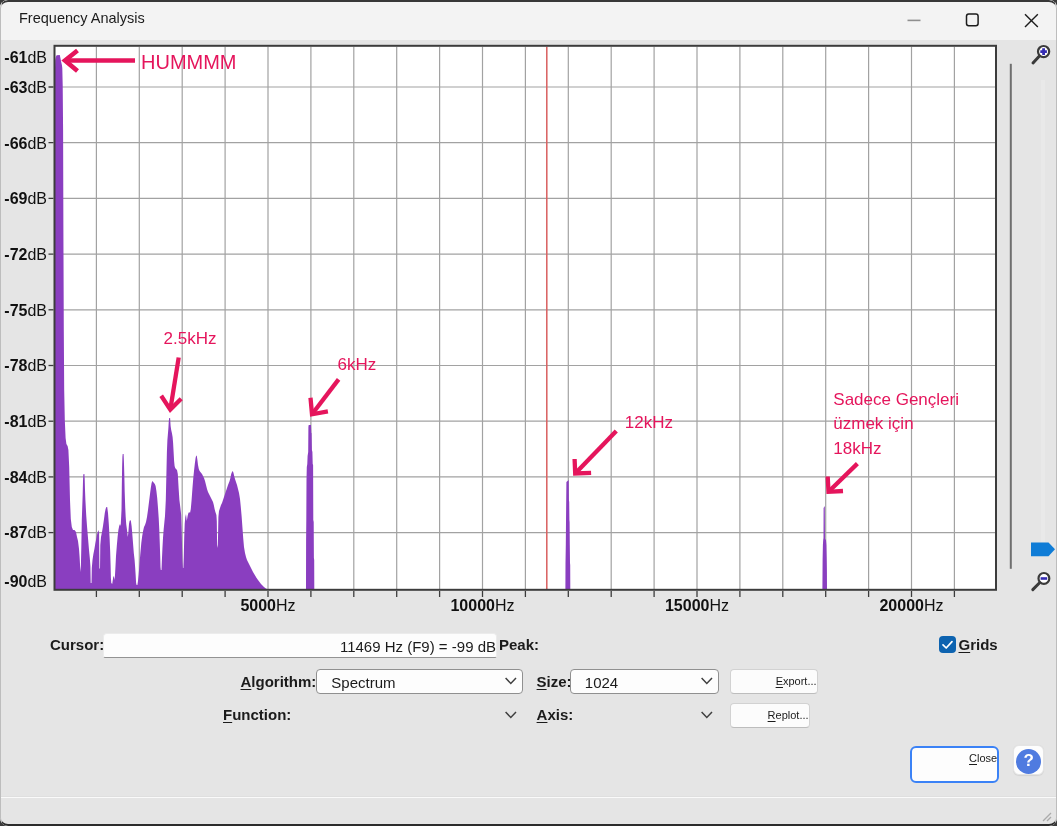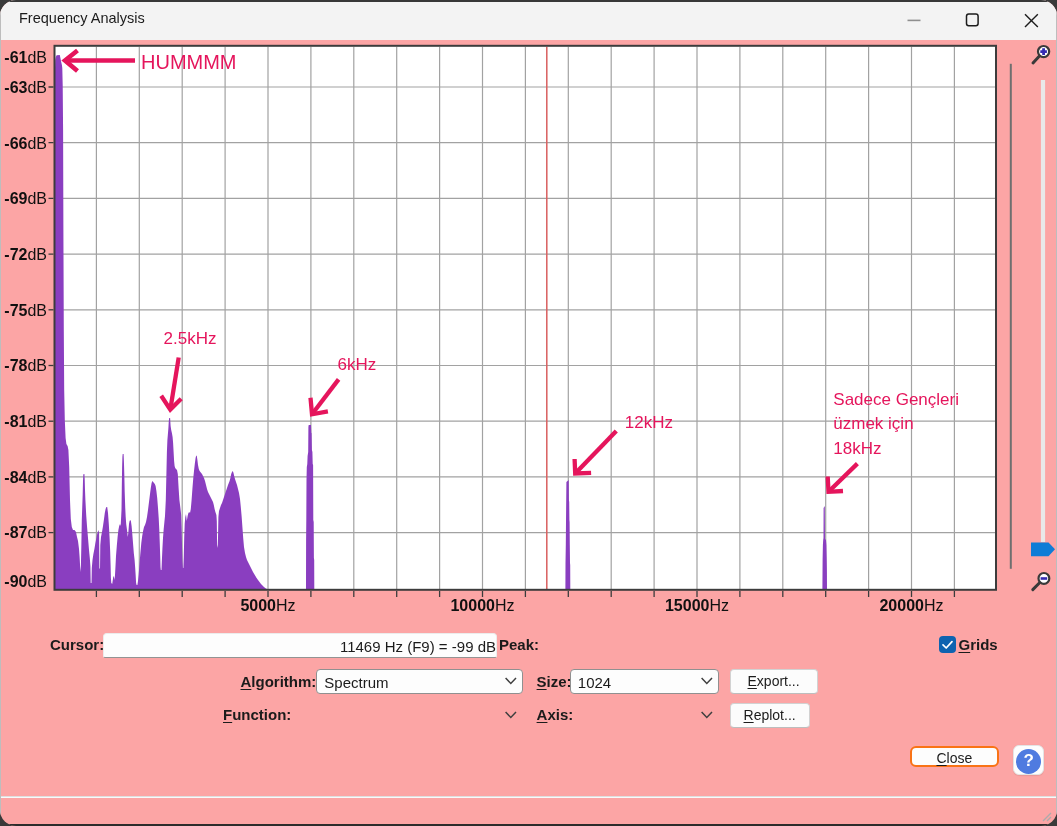--- a/index.html
+++ b/index.html
@@ -1,22 +1,22 @@
 <!DOCTYPE html>
 <html><head><meta charset="utf-8"><style>
 * { margin:0; padding:0; box-sizing:border-box; }
 body { width:1057px; height:826px; background:#3a3a3a; font-family:"Liberation Sans", sans-serif; position:relative; overflow:hidden; }
-.win { position:absolute; inset:0; background:#fca5a5; border-radius:16px; overflow:hidden; }
+.win { position:absolute; inset:0; background:#e5e5e5; border-radius:8px; overflow:hidden; }
 .winborder { position:absolute; inset:0; border-radius:8px; border:1px solid #bdbdbd; border-top:2px solid #383838; border-bottom:2px solid #2c2c2c; z-index:60; pointer-events:none; }
 .titlebar { position:absolute; left:0; top:0; width:100%; height:40px; background:#f3f3f3; }
 .title { position:absolute; left:19px; top:9.5px; font-size:14.5px; color:#1b1b1b; }
 .lbl { position:absolute; font-size:15px; color:#1b1b1b; white-space:nowrap;font-weight:bold; }
 .field { position:absolute; height:25px; background:#fdfdfd; border:1px solid #ececec; border-bottom:1px solid #939393; border-radius:4px 4px 2px 2px; font-size:15px; color:#1b1b1b; line-height:25px; padding-left:8px; white-space:nowrap;text-align:right; }
-.combo { position:absolute; height:25.5px; background:#fdfdfd; border:1px solid #909090; border-radius:4px; font-size:15px; color:#1b1b1b; line-height:26px; padding-left:7px; white-space:nowrap; }
-.btn { position:absolute; height:25px; background:#fcfcfc; border:1px solid #d2d2d2; border-bottom-color:#bdbdbd; border-radius:4px; font-size:14px; color:#1b1b1b; text-align:center; line-height:23px; }
+.combo { position:absolute; height:25.5px; background:#fdfdfd; border:1px solid #909090; border-radius:4px; font-size:15px; color:#1b1b1b; line-height:26px; padding-left:14px; white-space:nowrap; }
+.btn { position:absolute; height:25px; background:#fcfcfc; border:1px solid #d2d2d2; border-bottom-color:#bdbdbd; border-radius:4px; font-size:11px; color:#1b1b1b; text-align:right; line-height:23px; }
 .chev { position:absolute; width:12px; height:8px; }
 u { text-decoration:underline; text-underline-offset:1.5px; text-decoration-thickness:1px; }
 </style></head><body>
 <div class="win">
 <div class="winborder"></div>
 <div class="titlebar">
       <span class="title">Frequency Analysis</span>
     </div>
 <svg style="position:absolute;right:6px;top:12px" width="160" height="16" viewBox="0 0 160 16">
  <line x1="16.5" y1="8.4" x2="29.5" y2="8.4" stroke="#8f8f8f" stroke-width="1.6"></line>
@@ -167,17 +167,17 @@
 <svg class="chev" style="left:700.8px;top:677px" viewBox="0 0 12 8">
       <polyline points="0.6,1 5.8,6.4 11,1" fill="none" stroke="#3f3f3f" stroke-width="1.5"></polyline>
     </svg>
 <svg class="chev" style="left:505px;top:711.2px" viewBox="0 0 12 8">
       <polyline points="0.6,1 5.8,6.4 11,1" fill="none" stroke="#3f3f3f" stroke-width="1.5"></polyline>
     </svg>
 <svg class="chev" style="left:700.8px;top:711.2px" viewBox="0 0 12 8">
       <polyline points="0.6,1 5.8,6.4 11,1" fill="none" stroke="#3f3f3f" stroke-width="1.5"></polyline>
     </svg>
 
-<div class="btn" style="left:909.6px;top:746.4px;width:89.6px;height:21px;border:2px solid #f97316;border-radius:6px;background:#fdfdfd;line-height:21px"><u>C</u>lose</div>
+<div class="btn" style="left:909.6px;top:746.4px;width:89.6px;height:37px;border:2px solid #3b82f6;border-radius:6px;background:#fdfdfd;line-height:21px"><u>C</u>lose</div>
 <div style="position:absolute;left:1013px;top:744.9px;width:31.4px;height:30px;background:#fdfdfd;border:1px solid #e4e4e4;border-radius:6px;box-shadow:0 0.5px 1px rgba(0,0,0,.08)"></div>
 <div style="position:absolute;left:1016.1px;top:748.7px;width:25px;height:25px;border-radius:50%;background:#4f7be0;color:#fff;font-size:17px;font-weight:bold;text-align:center;line-height:24px">?</div>
 <div style="position:absolute;left:0;top:795.5px;width:100%;height:1px;background:#dfdfdf"></div>
 <div style="position:absolute;left:0;top:796.5px;width:100%;height:1px;background:#fafafa"></div>
 </div>
 </body></html>

